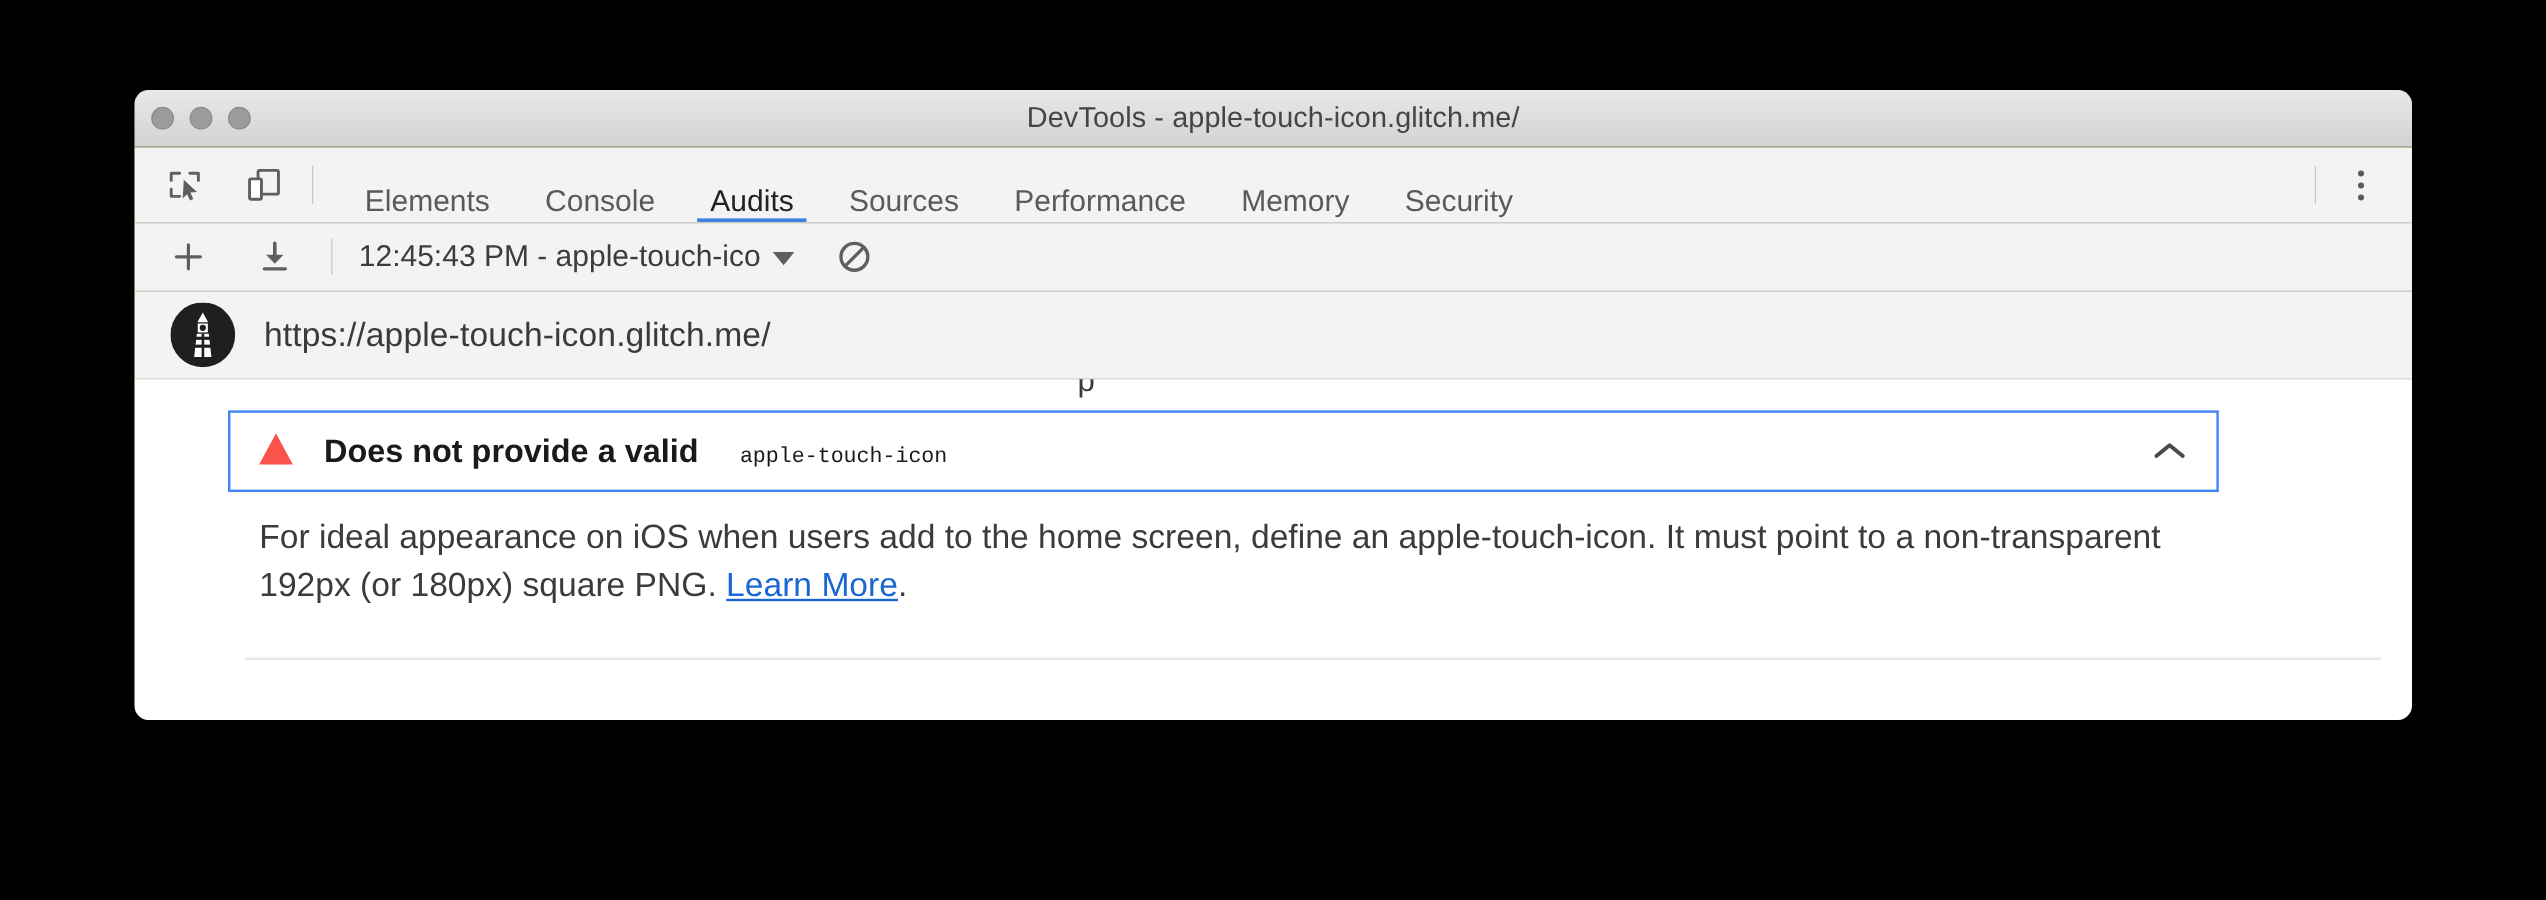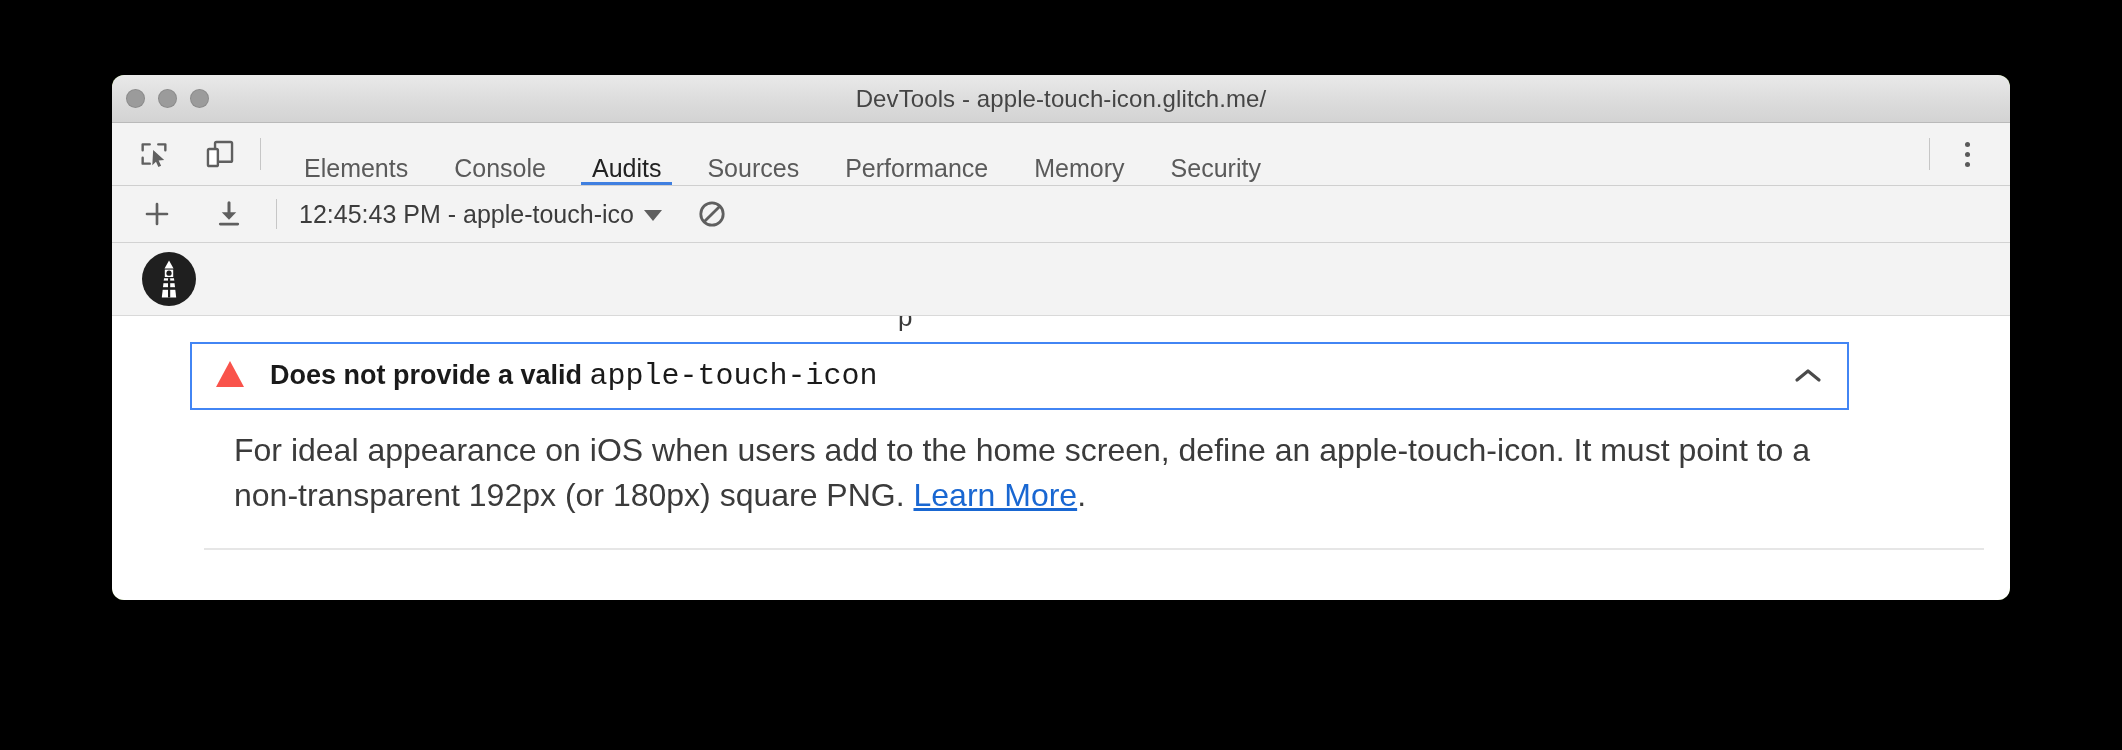--- a/index.html
+++ b/index.html
@@ -260,39 +260,40 @@
   .audit-title {
     margin-left: 24px;
     font-size: 27px;
     font-weight: bold;
     color: #1a1a1a;
     white-space: nowrap;
   }
   .audit-title code {
     font-family: "Liberation Mono", "DejaVu Sans Mono", monospace;
     font-weight: normal;
-    font-size: 30px;
+    font-size: 18px;
     color: #1a1a1a;
+    margin-left: 27px;
   }
   .chevron-up {
     margin-left: auto;
     margin-right: 24px;
     width: 30px;
     height: 30px;
     display: flex;
     align-items: center;
     justify-content: center;
   }
 
   .audit-desc {
     position: absolute;
-    left: 122px;
+    left: 104px;
     top: 112px;
     width: 1590px;
-    font-size: 32px;
+    font-size: 28px;
     line-height: 1.42;
     color: #3b3b3b;
   }
   .audit-desc a {
     color: #1967d2;
     text-decoration: underline;
   }
 
   .bottom-rule {
     position: absolute;
@@ -399,20 +400,21 @@
           <circle cx="27" cy="27" r="27" fill="#1f1f1f"></circle>
           <path d="M27 8.5 L31.5 16.5 L22.5 16.5 Z" fill="#ffffff"></path>
           <rect x="22.8" y="17.6" width="8.4" height="7.4" fill="#ffffff"></rect>
           <path d="M22.0 26.2 L32.0 26.2 L34.2 45.5 L19.8 45.5 Z" fill="#ffffff"></path>
           <rect x="18.0" y="28.6" width="18" height="2.6" fill="#1f1f1f"></rect>
           <rect x="18.6" y="35.2" width="16.8" height="2.6" fill="#1f1f1f"></rect>
           <rect x="26.0" y="26.2" width="2.2" height="19.3" fill="#1f1f1f"></rect>
           <circle cx="27" cy="21.2" r="2.6" fill="#1f1f1f"></circle>
         </svg>
       </span>
+      <span class="url-text">https://apple-touch-icon.glitch.me/</span>
     </div>
 
     <div class="report">
 
       <div class="clipped-frag">p</div>
 
       <div class="audit-card">
         <span class="warn-triangle">
           <svg width="32" height="30" viewBox="0 0 32 30">
             <path d="M16 2 L30 28 L2 28 Z" fill="#f9534b"></path>

